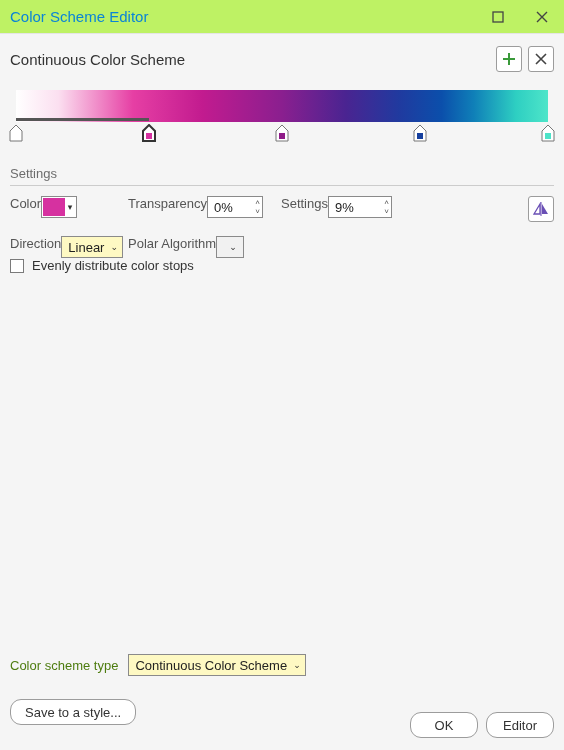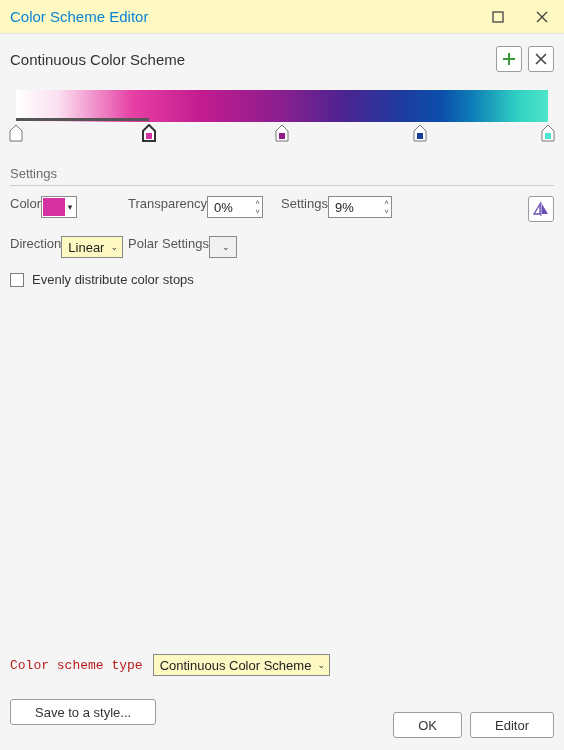--- a/index.html
+++ b/index.html
@@ -6,21 +6,21 @@
   html, body { margin:0; padding:0; }
   body {
     width:564px; height:750px;
     background:#f5f5f5;
     font-family:"Segoe UI", Arial, sans-serif;
     font-size:13px; color:#333;
     display:flex; flex-direction:column;
   }
   .titlebar {
     height:34px; display:flex; align-items:center;
-    background:#fef9c3; border-bottom:1px solid #e5e5e5;
+    background:#bef264; border-bottom:1px solid #e5e5e5;
     padding-left:10px;
   }
   .titlebar-title { color:#0a84d6; font-size:15px; flex:1; }
   .titlebar-btns { display:flex; }
   .titlebar-btn {
     width:44px; height:34px; display:flex; align-items:center; justify-content:center;
     color:#444;
   }
 
   .content { flex:1; display:flex; flex-direction:column; padding:0 10px 12px 10px; overflow:hidden;}
@@ -84,33 +84,33 @@
   }
   .select-val { font-size:13px; color:#222; }
   .select-caret { margin-left:6px; font-size:9px; color:#333;}
 
   .mirror-btn {
     margin-left:auto; align-self:flex-end;
     width:26px; height:26px; border:1px solid #9c9c9c; background:#fff; border-radius:3px;
     display:flex; align-items:center; justify-content:center; cursor:pointer;
   }
 
-  .checkbox-row { display:flex; align-items:center; margin-top:14px; }
+  .checkbox-row { display:flex; align-items:center; }
   .checkbox {
     width:14px; height:14px; border:1px solid #7a7a7a; background:#fff;
     margin-right:8px; cursor:pointer;
   }
 
   .spacer { flex:1; }
 
   .footer-row { display:flex; align-items:center; margin-top:10px; }
-  .footer-label { color:#b91c1c; font-size:13px; margin-right:10px;font-family:Liberation Mono, monospace; }
+  .footer-label { color:#4d7c0f; font-size:13px; margin-right:10px; }
   .btn {
-    height:26px; border:1px solid #9c9c9c; background:#fff; border-radius:3px;
-    padding:0 24px; font-size:13px; color:#333; cursor:pointer;
+    height:26px; border:1px solid #9c9c9c; background:#fff; border-radius:11px;
+    padding:0 14px; font-size:13px; color:#333; cursor:pointer;
     display:flex; align-items:center; justify-content:center;
   }
   .footer-btns { display:flex; gap:8px; margin-left:auto;margin-top:26px; }
 </style>
 </head>
 <body>
 
 <div class="titlebar">
   <div class="titlebar-title">Color Scheme Editor</div>
   <div class="titlebar-btns">
@@ -222,21 +222,21 @@
 
   <div class="row" style="margin-top:14px">
     <div class="field" style="width:100px">
       <div class="field-label">Direction</div>
       <div class="select" style="width:72px">
         <div class="select-val">Linear</div>
         <div class="select-caret">⌄</div>
       </div>
     </div>
     <div class="field">
-      <div class="field-label">Polar Settings</div>
+      <div class="field-label">Polar Algorithm</div>
       <div class="select" style="width:28px; background:#f1f1f1">
         <div class="select-val"></div>
         <div class="select-caret">⌄</div>
       </div>
     </div>
   </div>
 
   <div class="checkbox-row">
     <div class="checkbox"></div>
     <div>Evenly distribute color stops</div>

